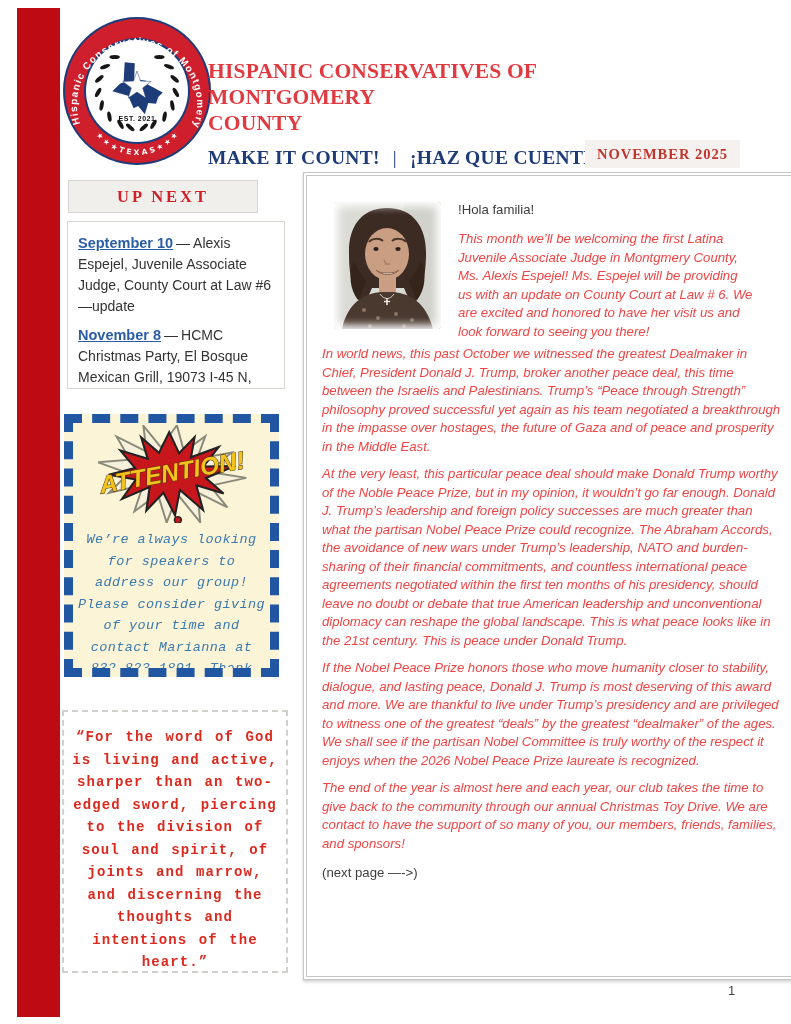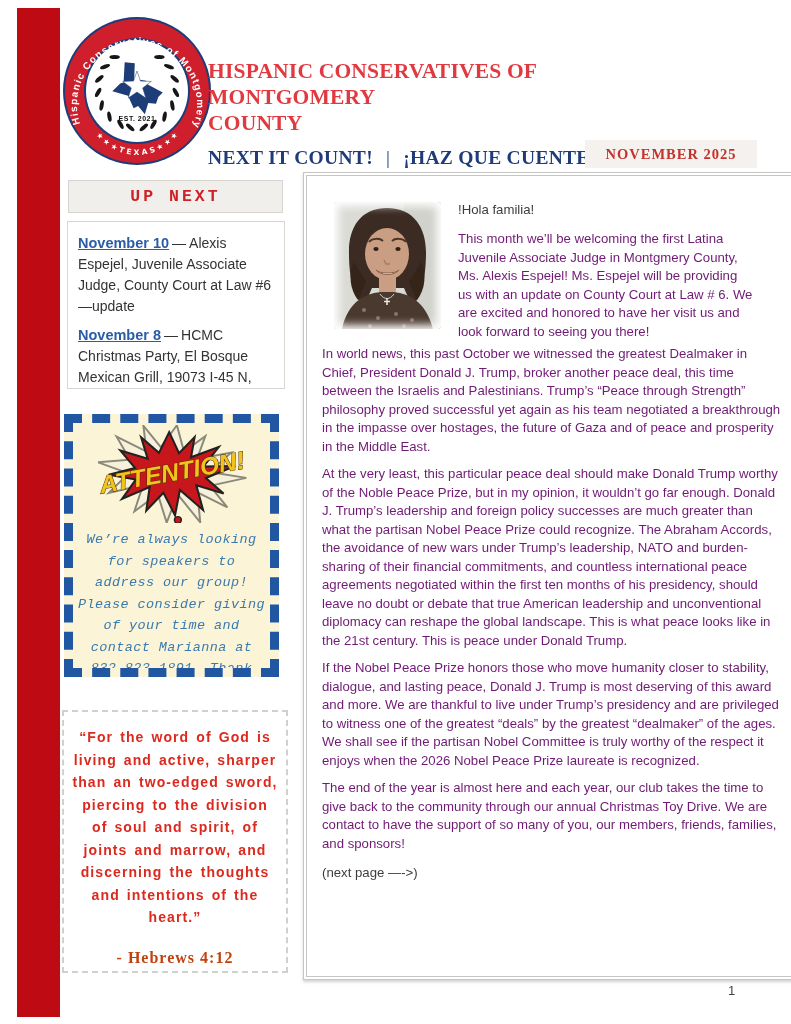--- a/index.html
+++ b/index.html
@@ -10,61 +10,61 @@
   .red-bar { position:absolute; left:17px; top:8px; width:43px; height:1009px; background:#BE0A12; }
 
   
   .logo-wrap { position:absolute; left:62px; top:16px; width:150px; height:150px; }
   .header-text { position:absolute; left:208px; top:44px; width:405px; text-align:left;margin-top:14px; }
   .title { font-family:"Liberation Serif", serif; font-weight:bold; color:#E03A40;
            font-size:21.5px; line-height:26px; letter-spacing:.2px; }
   .subtitle { margin-top:11px; font-family:"Liberation Serif", serif; font-weight:bold;
               color:#1F3C78; font-size:19.5px; letter-spacing:.3px; }
   .subtitle .sep { margin:0 13px; font-weight:normal; }
-  .issue-badge { position:absolute; left:585px; top:140px; width:172px; height:28px;
+  .issue-badge { position:absolute; left:585px; top:140px; width:155px; height:28px;
                  background:#F4F1EE; display:flex; align-items:center; justify-content:center;
                  font-family:"Liberation Serif", serif; font-weight:bold; font-size:14.5px;
                  letter-spacing:1px; color:#C2332D; }
 
   
-  .upnext-head { position:absolute; left:68px; top:180px; width:215px; height:33px;
+  .upnext-head { position:absolute; left:68px; top:180px; width:190px; height:33px;
                  background:#F1EFEC; border:1px solid #D8D5D1; display:flex; align-items:center;
-                 justify-content:center; font-family:Liberation Mono, monospace; font-weight:bold;
+                 justify-content:center; font-family:Liberation Serif, serif; font-weight:bold;
                  font-size:16.5px; letter-spacing:3px; color:#CE2127; }
   .events-box { position:absolute; left:67px; top:221px; width:218px; height:168px;
                 background:#fff; border:1px solid #D9D6D2; padding:11px 10px; overflow:hidden; }
   .event { font-size:14px; line-height:21px; color:#333; margin-bottom:8px; }
   .event .date { color:#2A5DA6; font-weight:bold; text-decoration:underline; font-size:14.5px; cursor:pointer; }
   .event .dash { margin:0 3px; color:#333; }
 
   .attention-box { position:absolute; left:64px; top:414px; width:215px; height:263px;
                    background:#FBF4D7; border:9px dashed #2156A3; padding:2px 4px; text-align:center;
                    overflow:hidden; }
   .attention-msg { font-family:Liberation Mono, monospace; font-style:italic; color:#3B7AAF;
                    font-size:13.5px; line-height:21.5px; letter-spacing:.4px; margin-top:2px; }
 
   .verse-box { position:absolute; left:62px; top:710px; width:226px; height:263px;
                border:2px dashed #D0D0CC; padding:14px 8px 10px; text-align:center; overflow:hidden; }
-  .verse-quote { font-family:Liberation Sans, sans-serif; font-weight:bold; color:#DC291E;
+  .verse-quote { font-family:Liberation Mono, monospace; font-weight:bold; color:#DC291E;
                  font-size:14px; line-height:22.5px; letter-spacing:1.1px; word-spacing:2px; }
   .verse-ref { margin-top:20px; font-family:"Liberation Serif", serif; font-weight:bold;
                color:#c2410c; font-size:16px; letter-spacing:1px; }
 
   
   .main-box { position:absolute; left:303px; top:172px; width:498px; height:808px;
               background:#fff; border:4px double #C6C6C4; box-shadow:0 2px 3px rgba(0,0,0,.18);
               padding:26px 15px 12px; overflow:hidden; }
   .intro-row { display:flex; margin-left:12px; margin-bottom:4px; }
   .photo { width:107px; height:127px; border-radius:3px; overflow:hidden; flex:0 0 auto;
            box-shadow:inset 0 0 10px 5px rgba(255,255,255,.95); position:relative; }
   .photo svg { display:block; }
   .photo::after { content:""; position:absolute; inset:0; box-shadow:inset 0 0 8px 4px #fff; border-radius:3px; }
   .intro-text { margin-left:17px; width:296px; }
   .greeting { font-size:13.2px; color:#3D3D3D; margin-bottom:13px; }
-  .main-box p.body-p { font-size:13.2px; line-height:18.5px; color:#701a75; margin:0 0 9px; }
+  .main-box p.body-p { font-size:13.2px; line-height:18.5px; color:#ef4444; margin:0 0 9px;font-style:italic; }
   .intro-text p.body-p { margin-bottom:0; }
   .next-page { text-align:left; padding-right:56px; font-size:13.2px; color:#3D3D3D; margin-top:12px; }
 
   .page-number { position:absolute; left:728px; top:983px; font-size:13px; color:#444; }
 </style>
 </head>
 <body>
 
 <div class="page">
 
@@ -114,31 +114,31 @@
       <text x="75" y="105" text-anchor="middle" font-family="Liberation Sans, sans-serif" font-size="7" font-weight="bold" fill="#111" letter-spacing="0.5">EST. 2021</text>
     </svg>
   </div>
 
   <div class="header-text">
     <div class="title">
       <div>HISPANIC CONSERVATIVES OF MONTGOMERY</div>
       <div>COUNTY</div>
     </div>
     <div class="subtitle">
-      <span>NEXT IT COUNT!</span><span class="sep">|</span><span>¡HAZ QUE CUENTE!</span>
+      <span>MAKE IT COUNT!</span><span class="sep">|</span><span>¡HAZ QUE CUENTE!</span>
     </div>
   </div>
 
   <div class="issue-badge">NOVEMBER 2025</div>
 
   <div class="upnext-head">UP NEXT</div>
 
   <div class="events-box">
     <div class="event">
-      <span class="date">November 10</span><span class="dash">—</span><span>Alexis Espejel, Juvenile Associate Judge, County Court at Law #6—update</span>
+      <span class="date">September 10</span><span class="dash">—</span><span>Alexis Espejel, Juvenile Associate Judge, County Court at Law #6—update</span>
     </div>
     <div class="event">
       <span class="date">November 8</span><span class="dash">—</span><span>HCMC Christmas Party, El Bosque Mexican Grill, 19073 I-45 N, Shenandoah 77385. Time: 6:30pm.</span>
     </div>
   </div>
 
   <div class="attention-box">
     <svg width="170" height="98" viewBox="0 0 160 100">
       <polygon transform="rotate(6 80 48)" fill="#F7F0DA" stroke="#8a8a7a" stroke-width="2" points="80,0 90,26 110,8 104,32 138,22 118,44 156,46 120,58 140,78 108,66 114,96 88,70 80,100 68,72 46,92 52,64 18,76 36,54 4,46 36,40 20,18 52,30 46,4 66,24"></polygon>
       <polygon transform="translate(80 48) scale(0.85) translate(-80 -48) rotate(-4 80 48)" fill="#C8161D" stroke="#222" stroke-width="2.5" points="80,0 90,26 110,8 104,32 138,22 118,44 156,46 120,58 140,78 108,66 114,96 88,70 80,100 68,72 46,92 52,64 18,76 36,54 4,46 36,40 20,18 52,30 46,4 66,24"></polygon>

